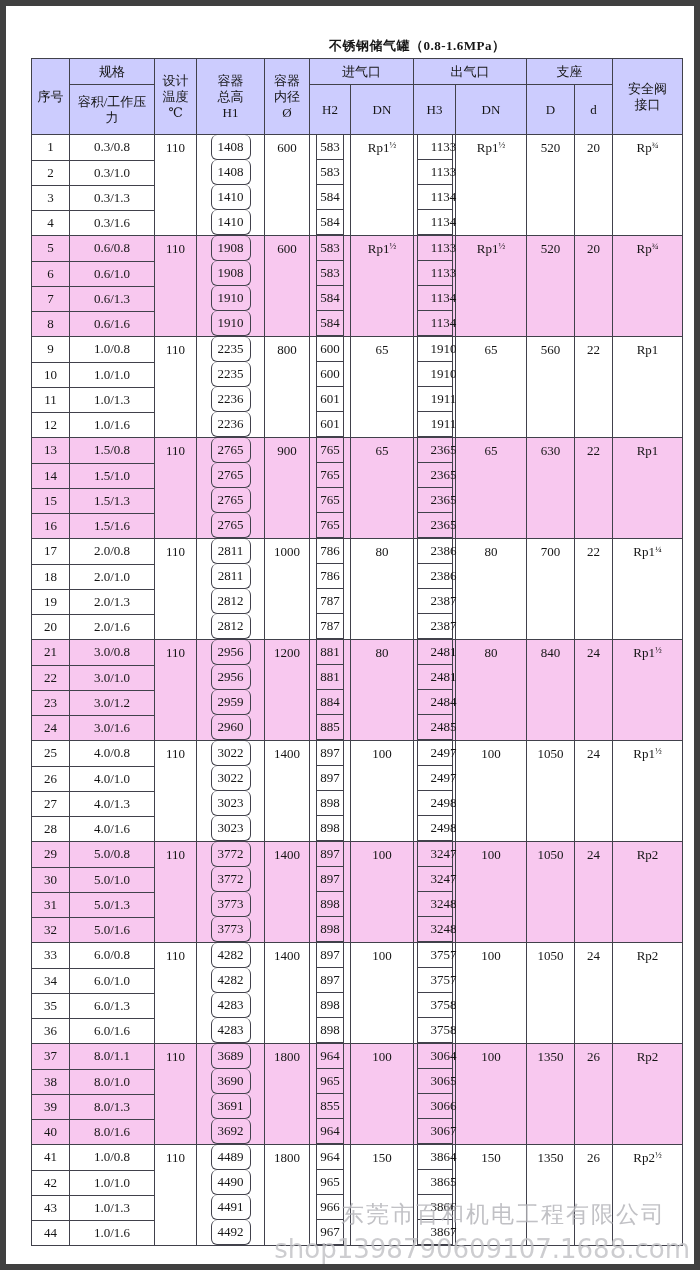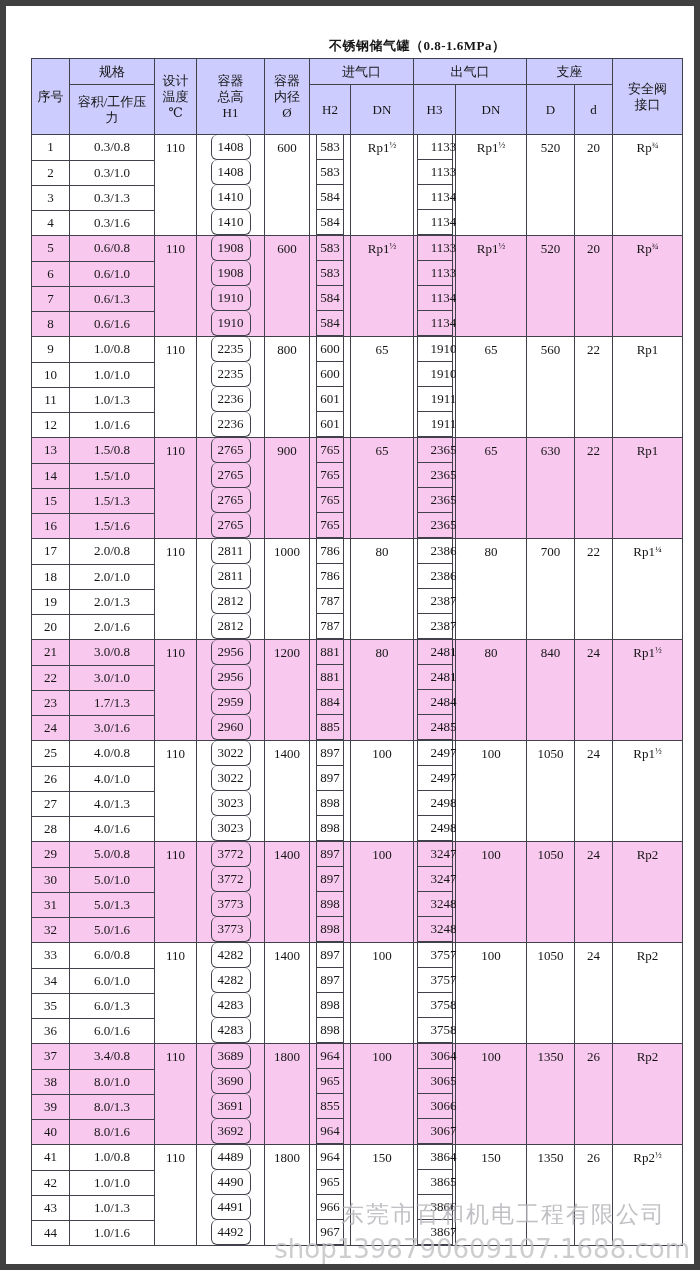--- a/index.html
+++ b/index.html
@@ -437,21 +437,21 @@
           </td>
           <td class="hcol">
             <div class="vbox vb2">881</div>
           </td>
           <td class="hcol">
             <div class="vbox vb3">2481</div>
           </td>
         </tr>
         <tr class="pink">
           <td class="cell">23</td>
-          <td class="cell">1.7/1.3</td>
+          <td class="cell">3.0/1.2</td>
           <td class="hcol">
             <div class="vbox vb1">2959</div>
           </td>
           <td class="hcol">
             <div class="vbox vb2">884</div>
           </td>
           <td class="hcol">
             <div class="vbox vb3">2484</div>
           </td>
         </tr>
@@ -640,21 +640,21 @@
           </td>
           <td class="hcol">
             <div class="vbox vb2">898</div>
           </td>
           <td class="hcol">
             <div class="vbox vb3">3758</div>
           </td>
         </tr>
         <tr class="pink gstart">
           <td class="cell">37</td>
-          <td class="cell">3.4/0.8</td>
+          <td class="cell">8.0/1.1</td>
           <td class="cell merge" rowspan="4">110</td>
           <td class="hcol">
             <div class="vbox vb1">3689</div>
           </td>
           <td class="cell merge" rowspan="4">1800</td>
           <td class="hcol">
             <div class="vbox vb2">964</div>
           </td>
           <td class="cell merge fx" rowspan="4">100</td>
           <td class="hcol">

